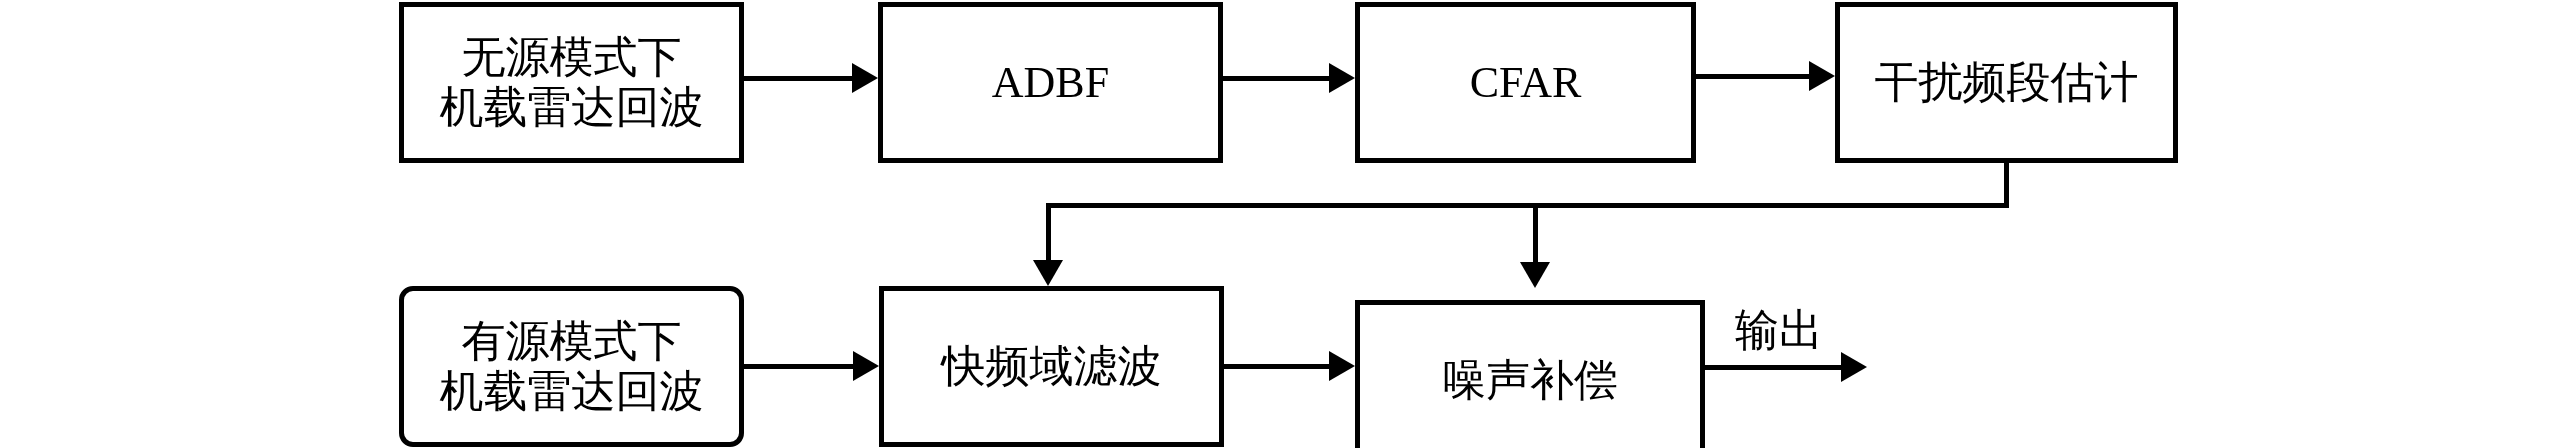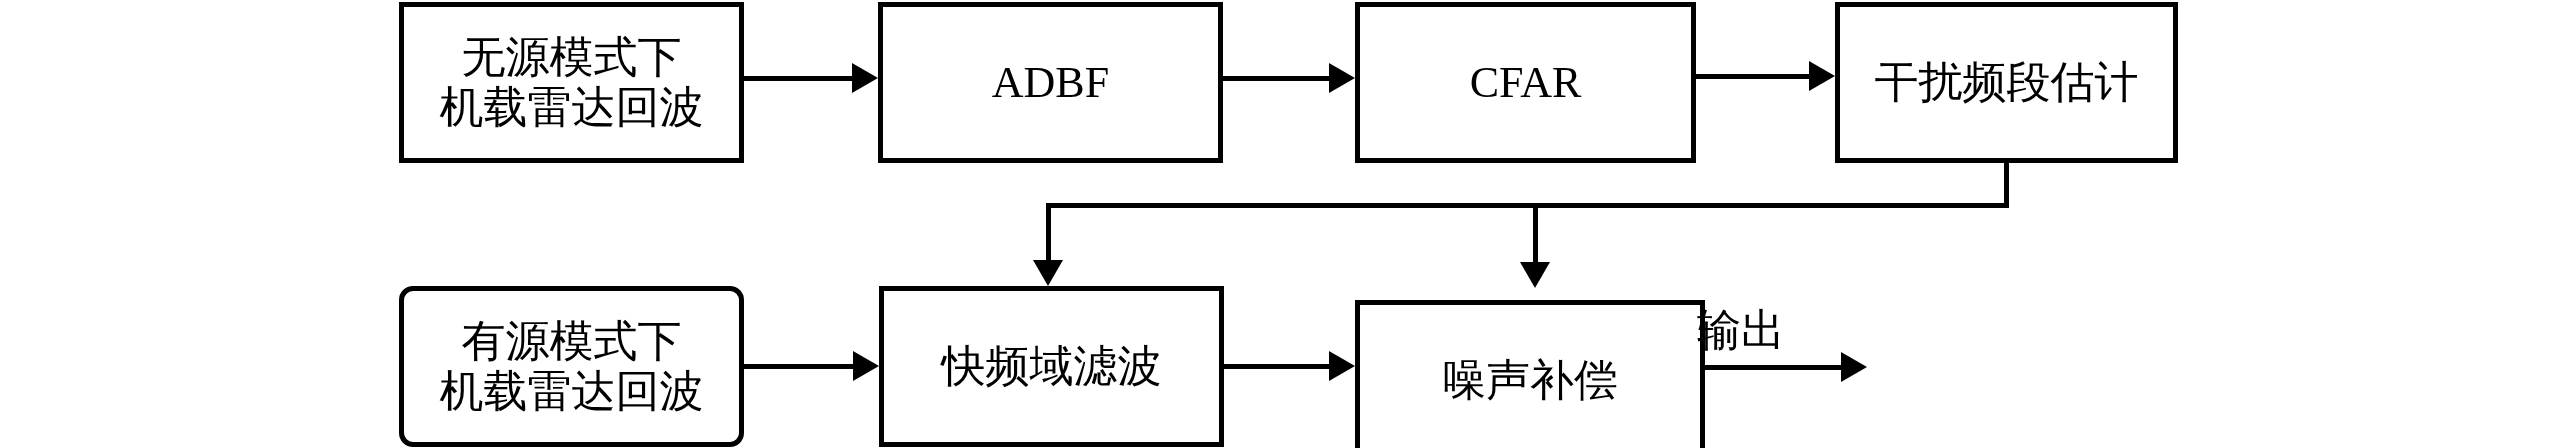--- a/index.html
+++ b/index.html
@@ -35,20 +35,21 @@
   }
   .head-down {
     position: absolute; width: 0; height: 0;
     border-left: 15px solid transparent;
     border-right: 15px solid transparent;
     border-top: 26px solid #000000;
   }
   .free-label {
     position: absolute;
     font-size: 44px;
+    text-align: center;
   }
   
   #box-a { left: 399px;  top: 2px; width: 345px; height: 161px; }
   #box-b { left: 878px; top: 2px; width: 345px; height: 161px; }
   #box-c { left: 1355px; top: 2px; width: 341px; height: 161px; }
   #box-d { left: 1835px; top: 2px; width: 343px; height: 161px; }
   
   #box-e { left: 399px;  top: 286px; width: 345px; height: 161px; border-radius: 14px; }
   #box-f { left: 879px; top: 286px; width: 345px; height: 161px; }
   #box-g { left: 1355px; top: 286px; width: 350px; height: 161px; margin-top: 14px; }

